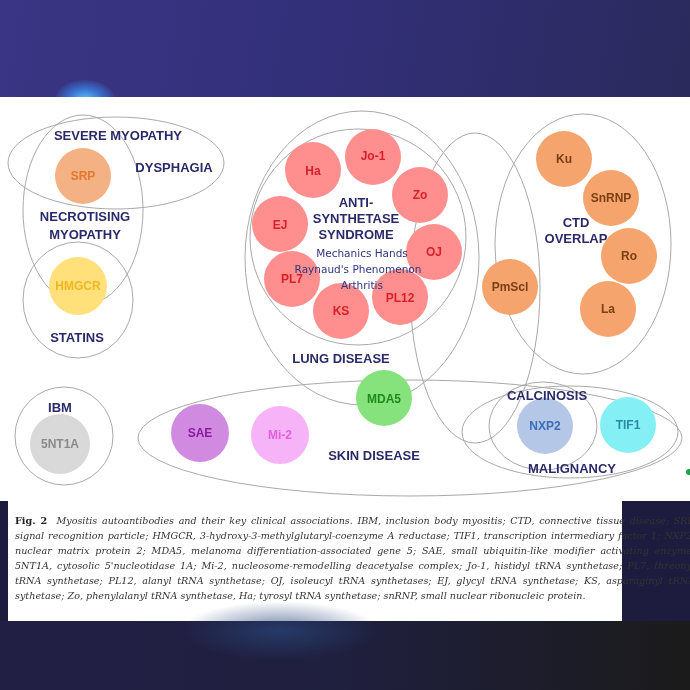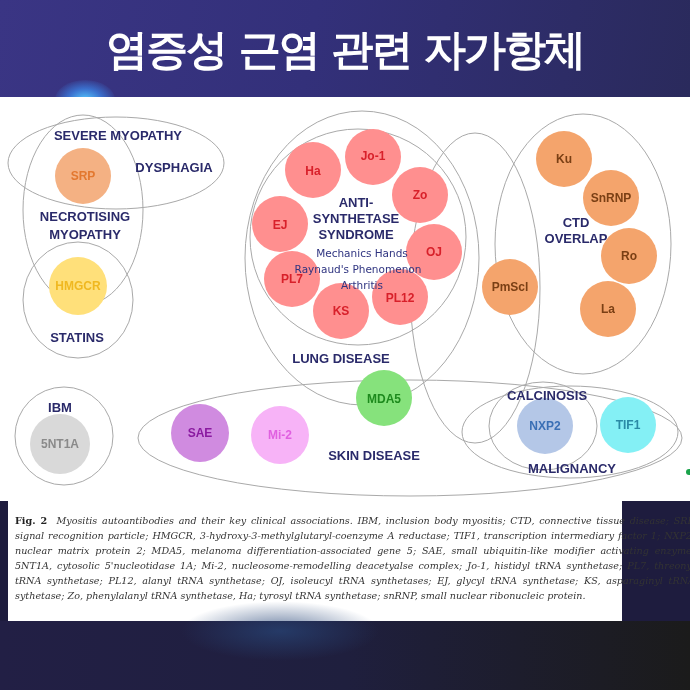--- a/index.html
+++ b/index.html
@@ -41,21 +41,20 @@
   .footer .glow2 {
     position: absolute; left: 180px; top: -20px; width: 200px; height: 60px;
     border-radius: 50%; background: radial-gradient(ellipse at center, rgba(40,70,120,0.7) 0%, rgba(30,40,80,0) 70%);
   }
 </style>
 </head>
 <body>
 
 <div class="header">
   <div class="glow"></div>
-  <div class="title">염증성 근염 관련 자가항체</div>
 </div>
 
 <div class="figure">
   <svg width="690" height="404" viewBox="0 97 690 404" xmlns="http://www.w3.org/2000/svg">
     <g fill="none" stroke="#a9a9a9" stroke-width="1">
 
       <ellipse cx="116" cy="163" rx="108" ry="46"></ellipse>
 
       <ellipse cx="83" cy="210" rx="60" ry="95"></ellipse>
 

